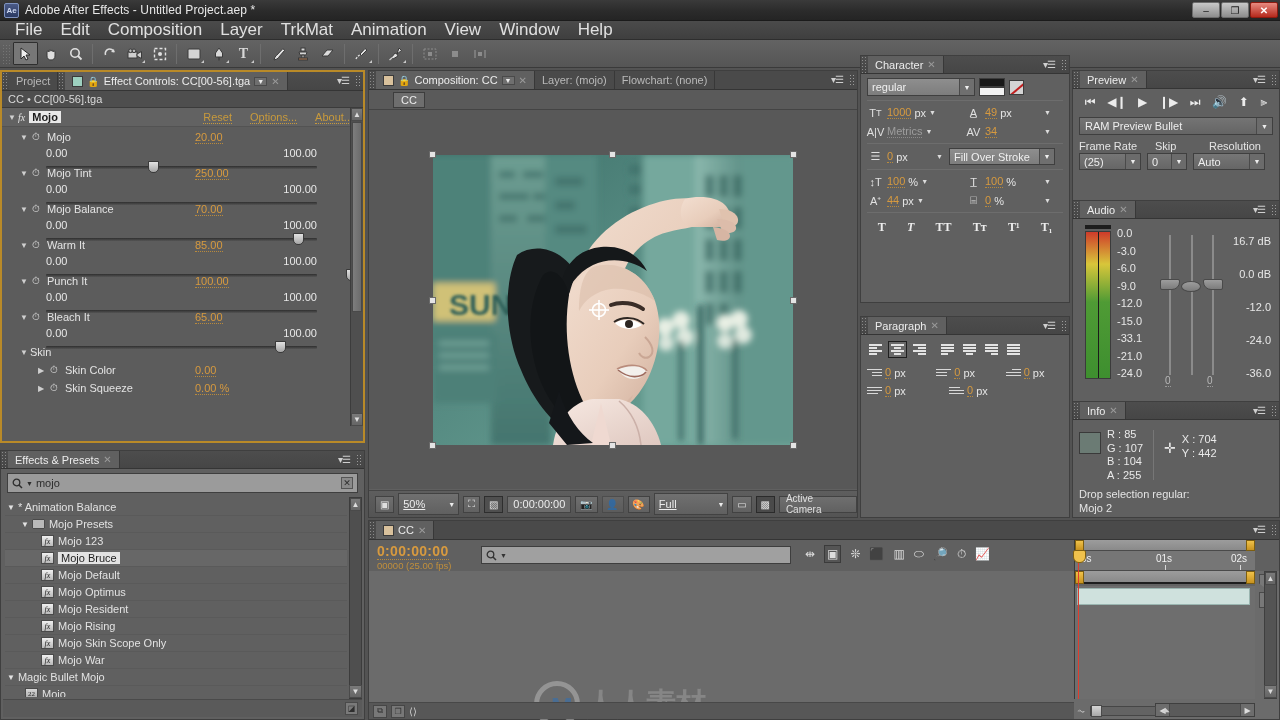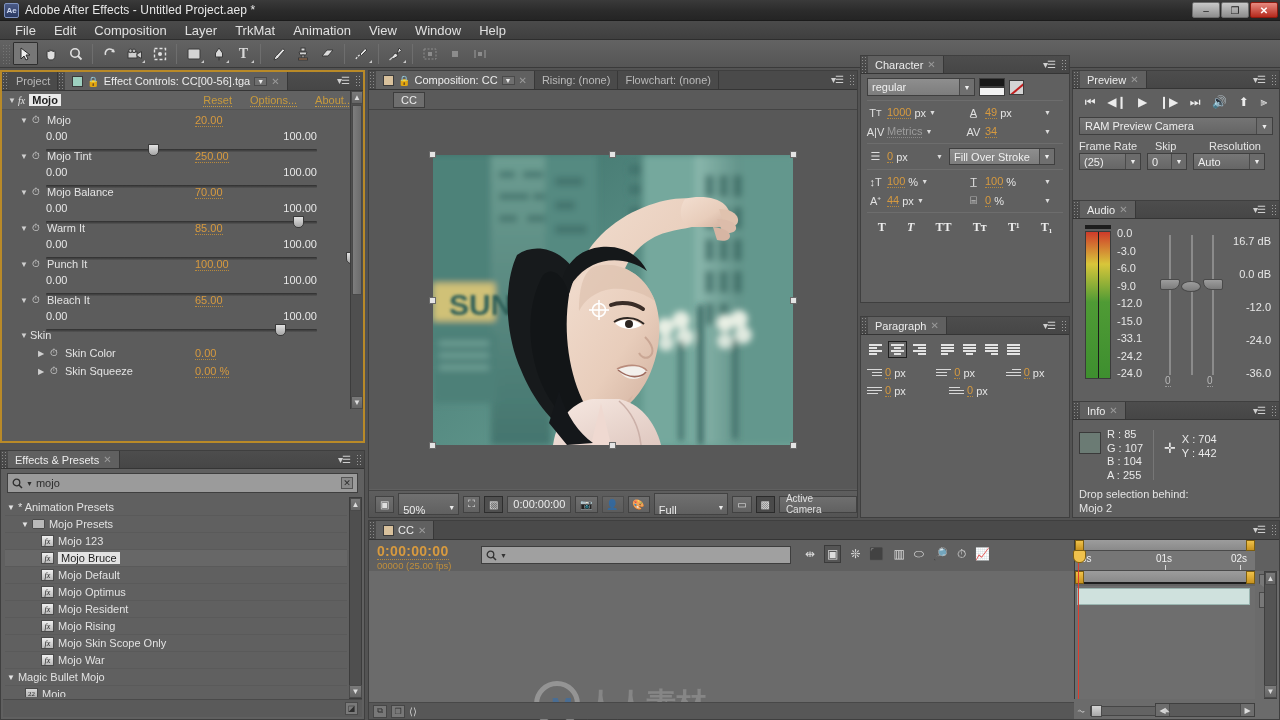--- a/index.html
+++ b/index.html
@@ -36,21 +36,21 @@
   }
   .wbtn.close { background:linear-gradient(to bottom,#e88a80,#b5291c); border-color:#8d1a10; color:#fff; font-weight:bold; }
 
   
   .menubar {
     position:absolute; left:0; top:21px; width:1280px; height:19px;
     background:linear-gradient(to bottom,#4b4b4b,#3f3f3f);
     border-bottom:1px solid #2e2e2e;
     display:flex; align-items:center; padding-left:6px;
   }
-  .menubar .mi { padding:2px 9px; font-size:13px; color:#e0e0e0; }
+  .menubar .mi { padding:2px 9px; font-size:17px; color:#e0e0e0; }
 
   
   .toolbar {
     position:absolute; left:0; top:40px; width:1280px; height:28px;
     background:linear-gradient(to bottom,#636363,#555);
     border-bottom:1px solid #3a3a3a;
     display:flex; align-items:center; padding-left:2px;
   }
   .grip { width:8px; height:20px;
     background-image:radial-gradient(#888 1px, transparent 1px);
@@ -164,22 +164,22 @@
   .comp-frame { position:relative; width:360px; height:290px; }
   .comp-img { position:absolute; inset:0; overflow:hidden; }
   .handle { position:absolute; width:7px; height:7px; background:#e4e4e4; border:1px solid #6a6a6a;}
   .comp-foot{ position:absolute; left:0; right:0; bottom:0; height:27px;
      background:linear-gradient(to bottom,#5e5e5e,#545454); border-top:1px solid #464646;
      display:flex; align-items:center; gap:4px; padding-left:6px;}
   .cf-btn{ height:17px; min-width:17px; background:linear-gradient(to bottom,#6f6f6f,#616161);
      border:1px solid #424242; display:flex;align-items:center;justify-content:center;
      font-size:10px; color:#e0e0e0; padding:0 4px;}
   .cf-sel{ height:17px; width:62px; background:linear-gradient(to bottom,#707070,#606060);
-     border:1px solid #424242; display:flex;align-items:flex-start; padding:10px 4px; font-size:11px;
-     color:#ececec; position:relative;}
+     border:1px solid #424242; display:flex;align-items:center; padding:10px 4px; font-size:11px;
+     color:#ececec; position:relative;text-decoration:underline;}
   .cf-sel .a{position:absolute;right:3px;font-size:7px;}
   .cf-time{height:17px;background:#6c6c6c;border:1px solid #444;display:flex;align-items:center;
      padding:0 5px;font-size:11px;color:#ededed;}
 
   
   #charPanel { left:860px; top:55px; width:210px; height:248px;}
   .ch-body{padding:4px 6px;}
   .ch-row{display:flex; align-items:center; gap:4px; margin-bottom:4px;}
   .ch-dd{height:18px; background:linear-gradient(to bottom,#8e8e8e,#7d7d7d); border:1px solid #3f3f3f;
      display:flex;align-items:center; padding:0 4px; font-size:11px; color:#f0f0f0; position:relative;}
@@ -455,20 +455,21 @@
       <div class="ptab active">
         <span style="width:11px;height:11px;background:#9dd0bf;border:1px solid #3a3a3a;display:inline-block"></span>
         <span style="font-size:10px">🔒</span>
         <span>Effect Controls: CC[00-56].tga</span>
         <span style="font-size:7px;background:#6f6f6f;border:1px solid #4a4a4a;padding:0 2px">▼</span>
         <span class="x">✕</span>
       </div>
       <div class="pmenu">▾☰</div>
       <div class="pgrip"></div>
     </div>
+    <div class="ec-path">CC • CC[00-56].tga</div>
     <div class="ec-body">
 
       <div class="fxrow head">
         <span class="tri">▼</span>
         <span class="fx-ic">fx</span>
         <span class="fx-name">Mojo</span>
         <span class="ec-btns">
           <span>Reset</span>
           <span>Options...</span>
           <span>About...</span>
@@ -611,21 +612,21 @@
           <line x1="7" y1="7" x2="10" y2="10" stroke="#2e2e2e" stroke-width="1.5"></line>
         </svg>
       <span style="font-size:7px">▼</span>
       <span>mojo</span>
       <span class="clr">✕</span>
     </div>
 
     <div class="ep-list">
       <div class="ep-item" style="padding-left:2px">
         <span style="font-size:8px;margin-right:3px">▼</span>
-        <span class="lbl">* Animation Presets</span>
+        <span class="lbl">* Animation Balance</span>
       </div>
       <div class="ep-item" style="padding-left:16px">
         <span style="font-size:8px;margin-right:3px">▼</span>
         <span class="foldericon"></span>
         <span class="lbl">Mojo Presets</span>
       </div>
       <div class="ep-item" style="padding-left:36px">
         <span class="fxicon">fx</span>
         <span class="lbl">Mojo 123</span>
       </div>
@@ -679,21 +680,21 @@
     <div class="ptabbar comp-tabs">
       <div class="tgrip"></div>
       <div class="ptab active">
         <span style="width:11px;height:11px;background:#d9c19c;border:1px solid #3a3a3a;display:inline-block"></span>
         <span style="font-size:10px">🔒</span>
         <span>Composition: CC</span>
         <span style="font-size:7px;background:#6f6f6f;border:1px solid #4a4a4a;padding:0 2px">▼</span>
         <span class="x">✕</span>
       </div>
       <div class="ptab">
-        <span>Rising: (none)</span>
+        <span>Layer: (mojo)</span>
       </div>
       <div class="ptab">
         <span>Flowchart: (none)</span>
       </div>
       <div class="pmenu">▾☰</div>
       <div class="pgrip"></div>
     </div>
 
     <div class="comp-sub">
       <span class="comp-chip">CC</span>
@@ -1105,21 +1106,21 @@
       <span>⏮</span>
       <span>◀❙</span>
       <span>▶</span>
       <span>❙▶</span>
       <span>⏭</span>
       <span>🔊</span>
       <span>⬆</span>
       <span>⫸</span>
     </div>
     <div class="pv-dd">
-      <span>RAM Preview Camera</span>
+      <span>RAM Preview Bullet</span>
       <span class="a">▼</span>
     </div>
     <div class="pv-labels">
       <span style="width:68px">Frame Rate</span>
       <span style="width:46px">Skip</span>
       <span>Resolution</span>
     </div>
     <div class="pv-ctrls">
       <div class="pv-small" style="width:62px">
         <span>(25)</span>
@@ -1149,21 +1150,21 @@
     <div class="au-body">
       <div class="meter"></div>
       <div class="au-sc">
         <div>0.0</div>
         <div>-3.0</div>
         <div>-6.0</div>
         <div>-9.0</div>
         <div>-12.0</div>
         <div>-15.0</div>
         <div>-33.1</div>
-        <div>-24.2</div>
+        <div>-21.0</div>
         <div>-24.0</div>
       </div>
       <div class="au-rc">
         <div>16.7 dB</div>
         <div>0.0 dB</div>
         <div>-12.0</div>
         <div>-24.0</div>
         <div>-36.0</div>
         <div>-48.0 dB</div>
       </div>
@@ -1197,21 +1198,21 @@
         <div><span>A :</span> <span>255</span></div>
       </div>
       <div class="info-div"></div>
       <span style="font-size:14px;color:#e6e6e6;padding-top:12px">✛</span>
       <div class="info-xy">
         <div><span>X :</span> <span>704</span></div>
         <div><span>Y :</span> <span>442</span></div>
       </div>
     </div>
     <div class="info-note">
-      <div>Drop selection behind:</div>
+      <div>Drop selection regular:</div>
       <div>Mojo 2</div>
     </div>
   </div>
 
   <div class="panel" id="timeline">
     <div class="ptabbar tl-tabs">
       <div class="tgrip"></div>
       <div class="ptab active">
         <span style="width:11px;height:11px;background:#d9c19c;border:1px solid #3a3a3a;display:inline-block"></span>
         <span>CC</span>

